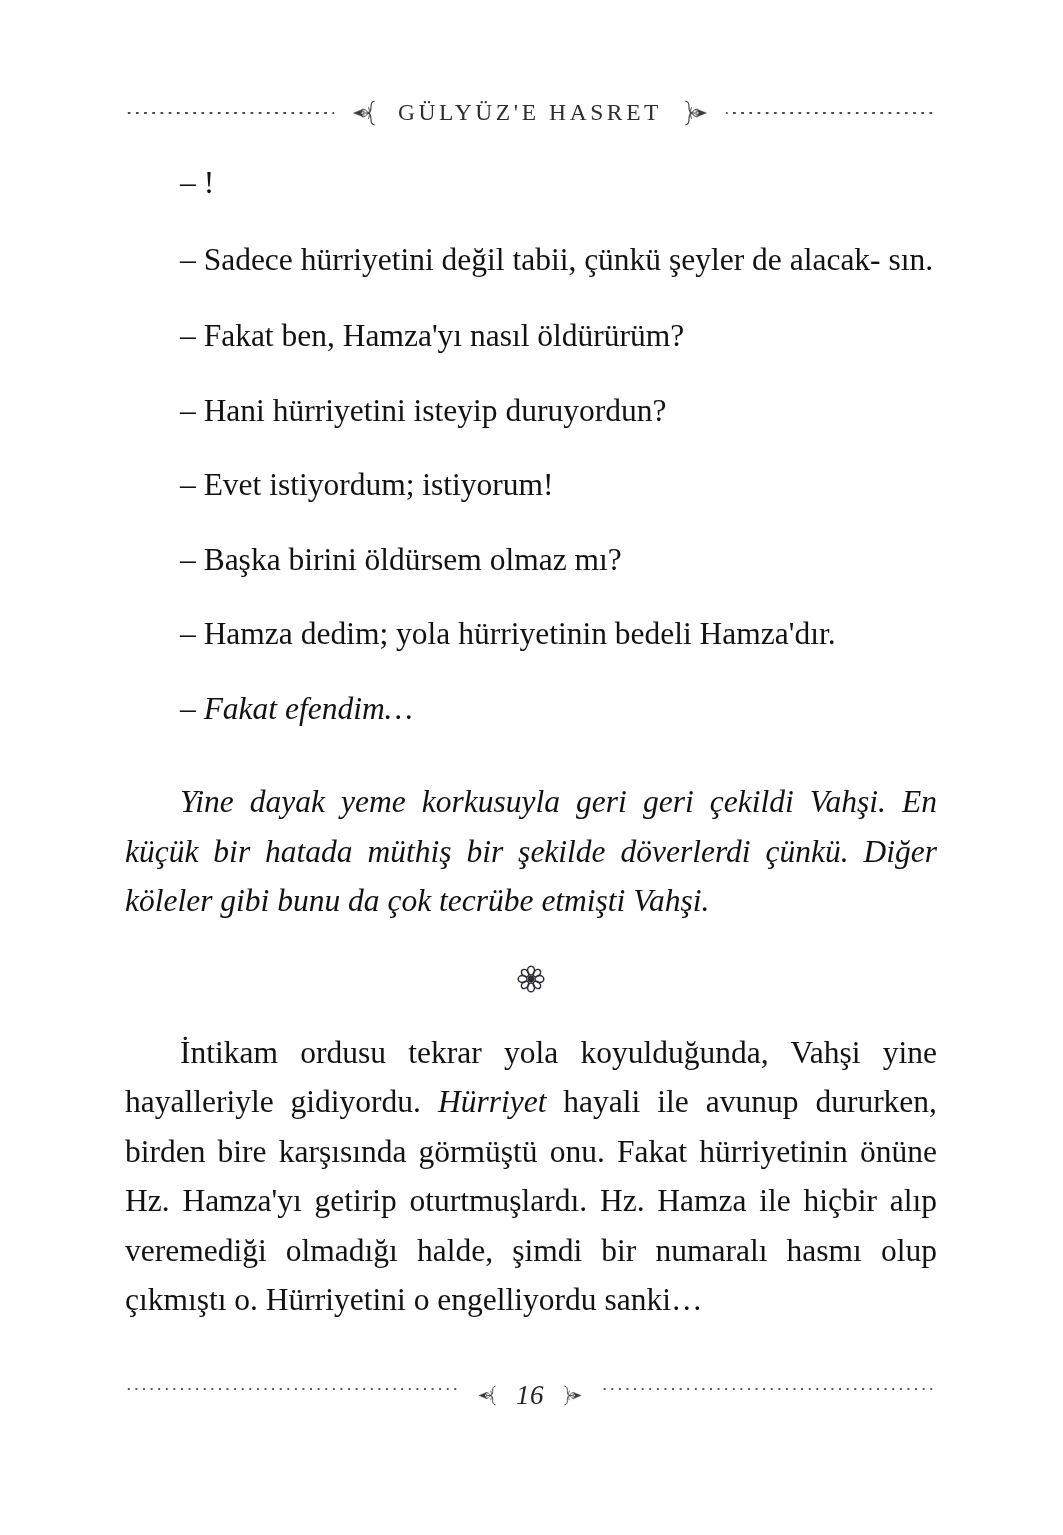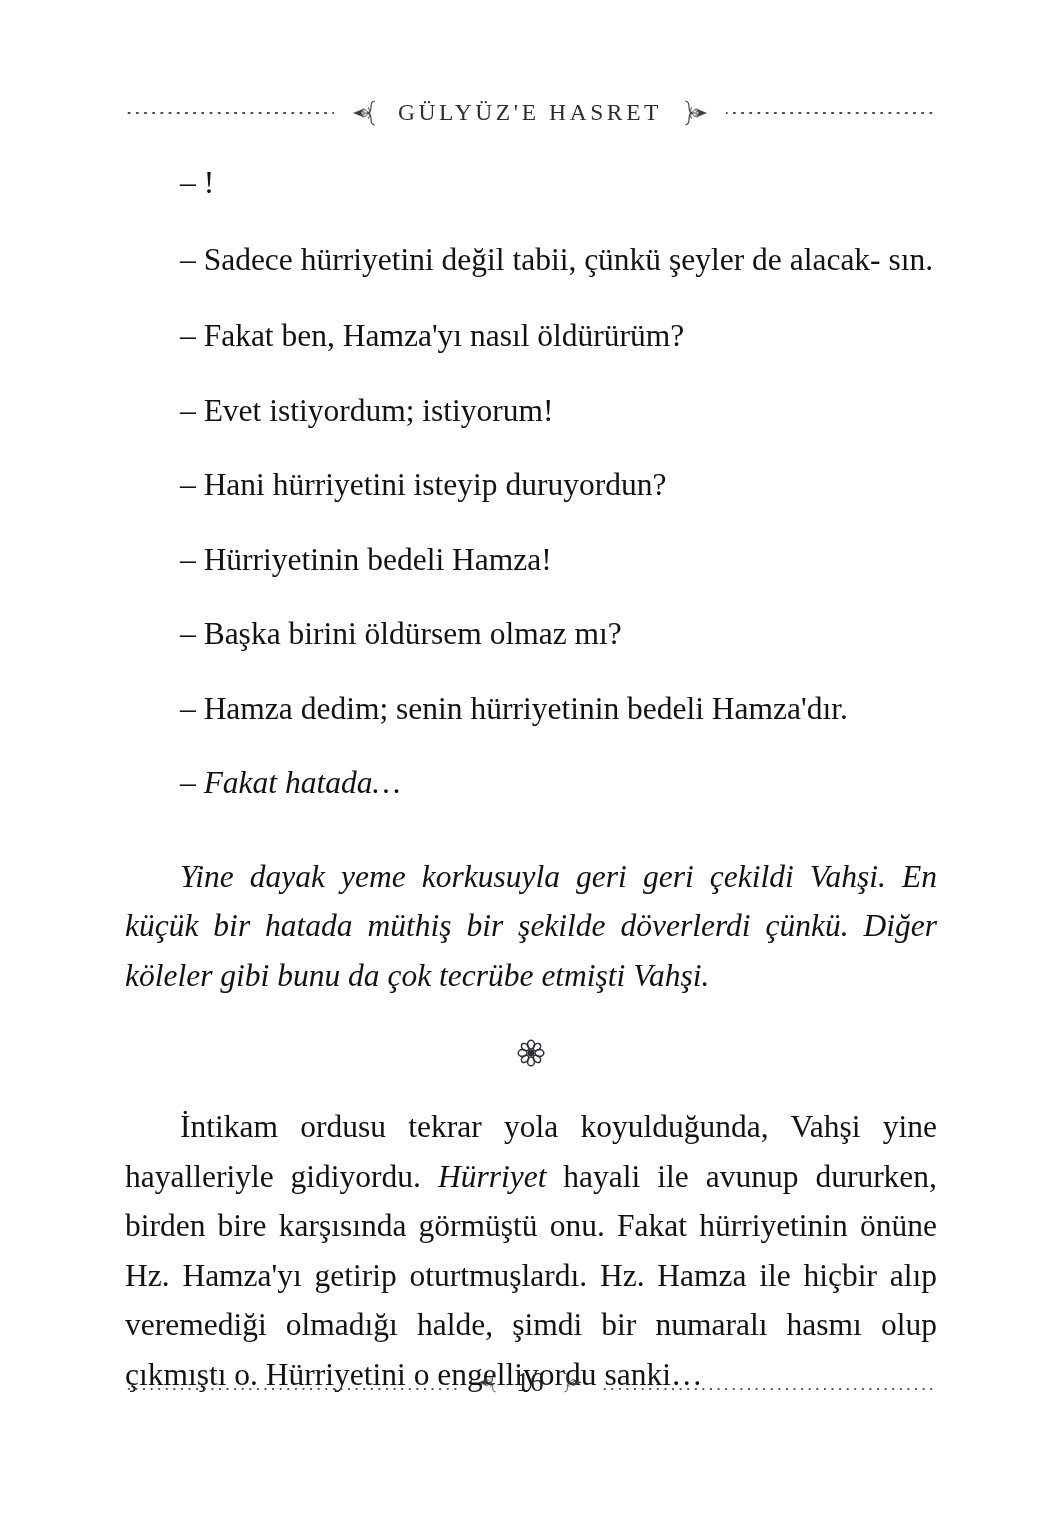--- a/index.html
+++ b/index.html
@@ -102,22 +102,23 @@
   .rosette { width: 30px; height: 30px; display: block; }
 
   
   .footer {
     position: absolute;
     left: 125px;
     right: 128px;
     bottom: 92px;
     height: 40px;
     display: flex;
-    align-items: flex-start;
+    align-items: flex-end;
     justify-content: center;
+    font-style: italic;
   }
   .footer .leader {
     background-image: radial-gradient(circle, #55555d 1.0px, rgba(0,0,0,0) 1.2px);
     background-size: 7.6px 4px;
   }
   .folio {
     flex: 0 0 auto;
     font-size: 27px;
     color: #22222a;
     padding: 0 4px;
@@ -170,31 +171,30 @@
 
   <div class="body-col">
 
     <p class="para last-line-left">– !</p>
 
     <p class="para gap-sm last-line-left">– Sadece hürriyetini değil tabii, çünkü şeyler de alacak-
 sın.</p>
 
     <p class="para gap-sm last-line-left">– Fakat ben, Hamza'yı nasıl öldürürüm?</p>
 
+    <p class="para gap-xs last-line-left">– Hani hürriyetini isteyip duruyordun?</p>
+
     <p class="para gap-xs last-line-left">– Evet istiyordum; istiyorum!</p>
 
-    <p class="para gap-xs last-line-left">– Hani hürriyetini isteyip duruyordun?</p>
-
-    <p class="para gap-xs last-line-left">– Hürriyetinin bedeli Hamza!</p>
 
     <p class="para gap-xs last-line-left">– Başka birini öldürsem olmaz mı?</p>
 
-    <p class="para gap-xs last-line-left">– Hamza dedim; senin hürriyetinin bedeli Hamza'dır.</p>
-
-    <p class="para gap-xs italic last-line-left">– Fakat hatada…</p>
+    <p class="para gap-xs last-line-left">– Hamza dedim; yola hürriyetinin bedeli Hamza'dır.</p>
+
+    <p class="para gap-xs italic last-line-left">– Fakat efendim…</p>
 
 
     <p class="para gap-md italic last-line-left">Yine dayak yeme korkusuyla geri geri çekildi Vahşi. En küçük bir hatada müthiş bir şekilde döverlerdi çünkü. Diğer köleler gibi bunu da çok tecrübe etmişti Vahşi.</p>
 
     <div class="divider">
       <span class="rosette">
         <svg viewBox="0 0 30 30" width="30" height="30" aria-hidden="true">
           <g fill="none" stroke="#2e2e36" stroke-width="1.5">
             <ellipse cx="15" cy="6.6" rx="3.5" ry="4.4"></ellipse>
             <ellipse cx="15" cy="23.4" rx="3.5" ry="4.4"></ellipse>

